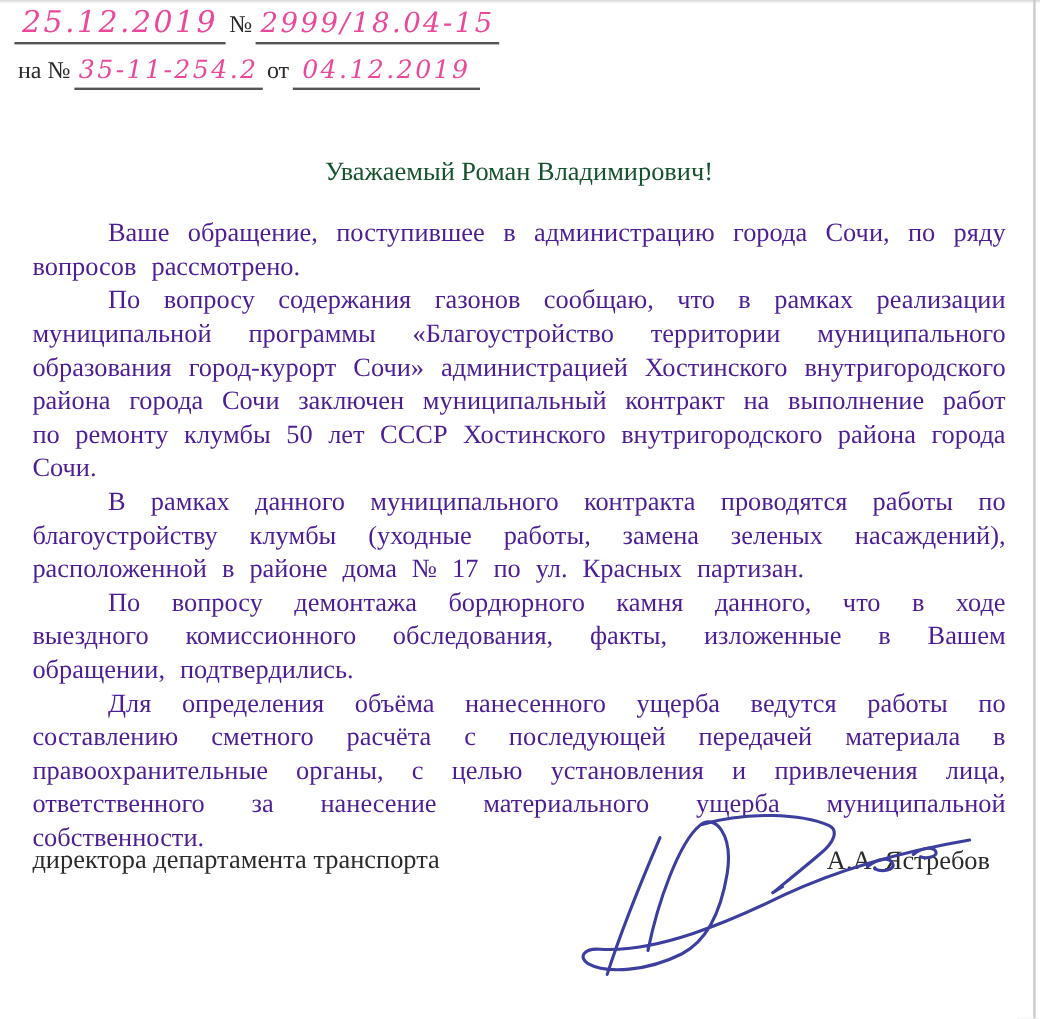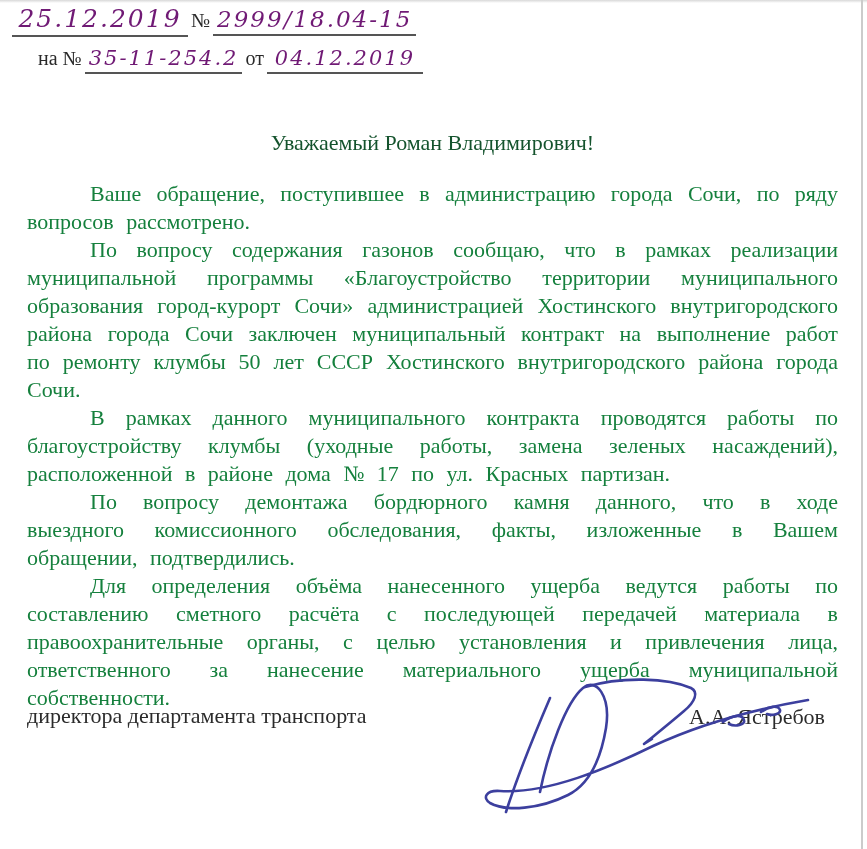--- a/index.html
+++ b/index.html
@@ -21,37 +21,37 @@
     background:linear-gradient(#d8d8d8,#ffffff);
   }
 
   
   .ref-header{
     position:absolute;top:4px;left:12px;
     font-size:20px;color:#2a2a2a;
     white-space:nowrap;
   }
   .ref-line{display:block;}
-  .ref-line2{margin-left:23px;margin-top:9px;}
+  .ref-line2{margin-top:9px;}
   .printed-label{
     font-family:"Liberation Serif", serif;
     color:#2a2a2a;font-size:20px;
     padding:0 3px;
   }
   .hw-field{
     display:inline-block;
     text-align:center;
     border-bottom:2px solid #555555;
     padding:0 4px 2px 4px;
     vertical-align:baseline;
   }
   .hw{
     font-family:"DejaVu Serif", serif;
     font-style:italic;
-    color:#701a75;
+    color:#ec4899;
     letter-spacing:2px;
     white-space:nowrap;
   }
   .hw-lg{font-size:25px;}
   .hw-md{font-size:23px;}
   .hw-sm{font-size:21px;}
   .w-date1{min-width:168px;}
   .w-num1{min-width:162px;}
   .w-num2{min-width:120px;}
   .w-date2{min-width:148px;}
@@ -66,21 +66,21 @@
     margin:0 0 24px 0;
     color:#14532d;
   }
   .para{
     margin:0;
     font-size:22px;
     line-height:28px;
     text-align:justify;
     text-indent:63px;
     word-spacing:7px;
-    color:#15803d;
+    color:#4c1d95;
   }
 
   
   .sign-row{
     position:absolute;left:27px;right:42px;top:700px;
     display:flex;justify-content:space-between;align-items:flex-end;
     font-size:22px;color:#2b2b2b;
   }
   .position-lines div{line-height:32px;}
   .signer-name{white-space:nowrap;padding-bottom:2px;}

